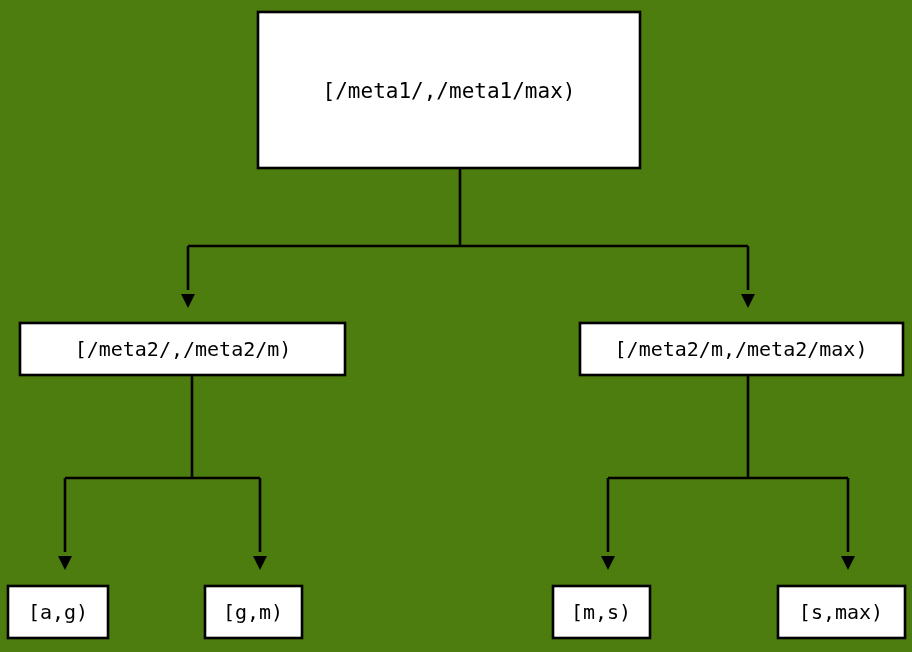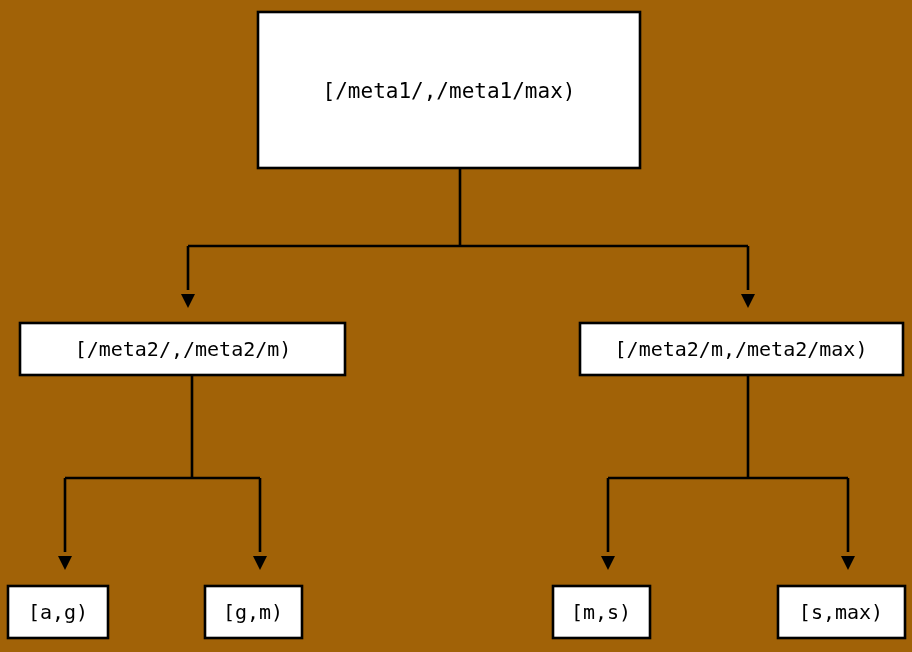--- a/index.html
+++ b/index.html
@@ -10,21 +10,21 @@
   body {
     width: 912px;
     height: 652px;
     font-family: "DejaVu Sans Mono", monospace;
     overflow: hidden;
   }
   #diagram-root {
     position: relative;
     width: 912px;
     height: 652px;
-    background: #a16207;
+    background: #4d7c0f;
   }
   #tree-svg {
     position: absolute;
     top: 0;
     left: 0;
     width: 912px;
     height: 652px;
     display: block;
   }
   .node-box {

